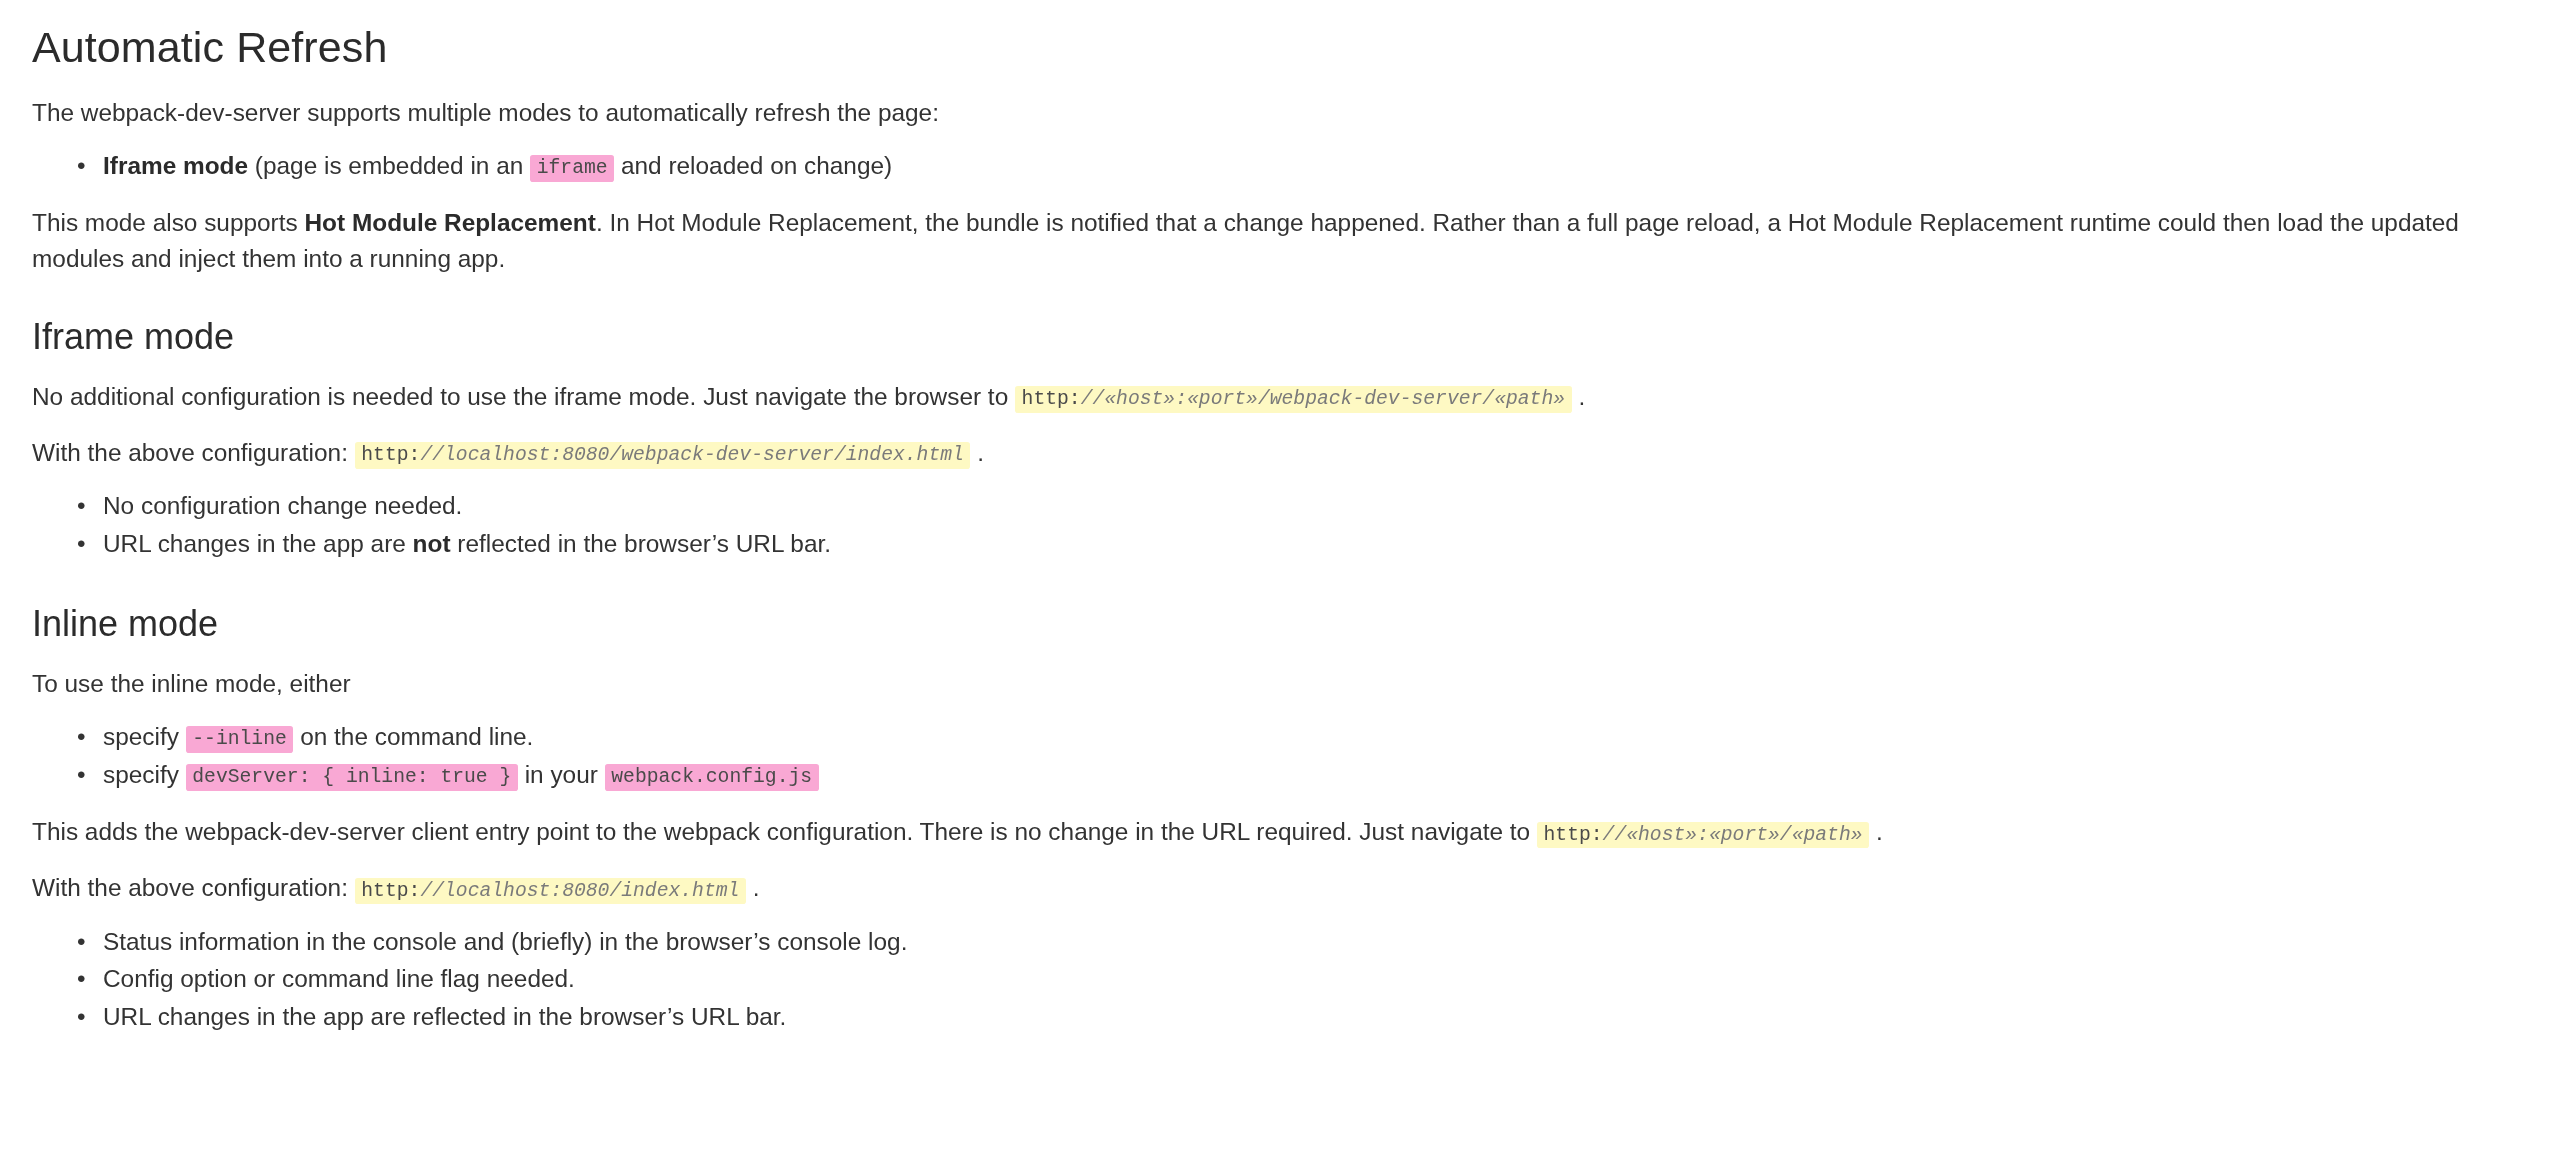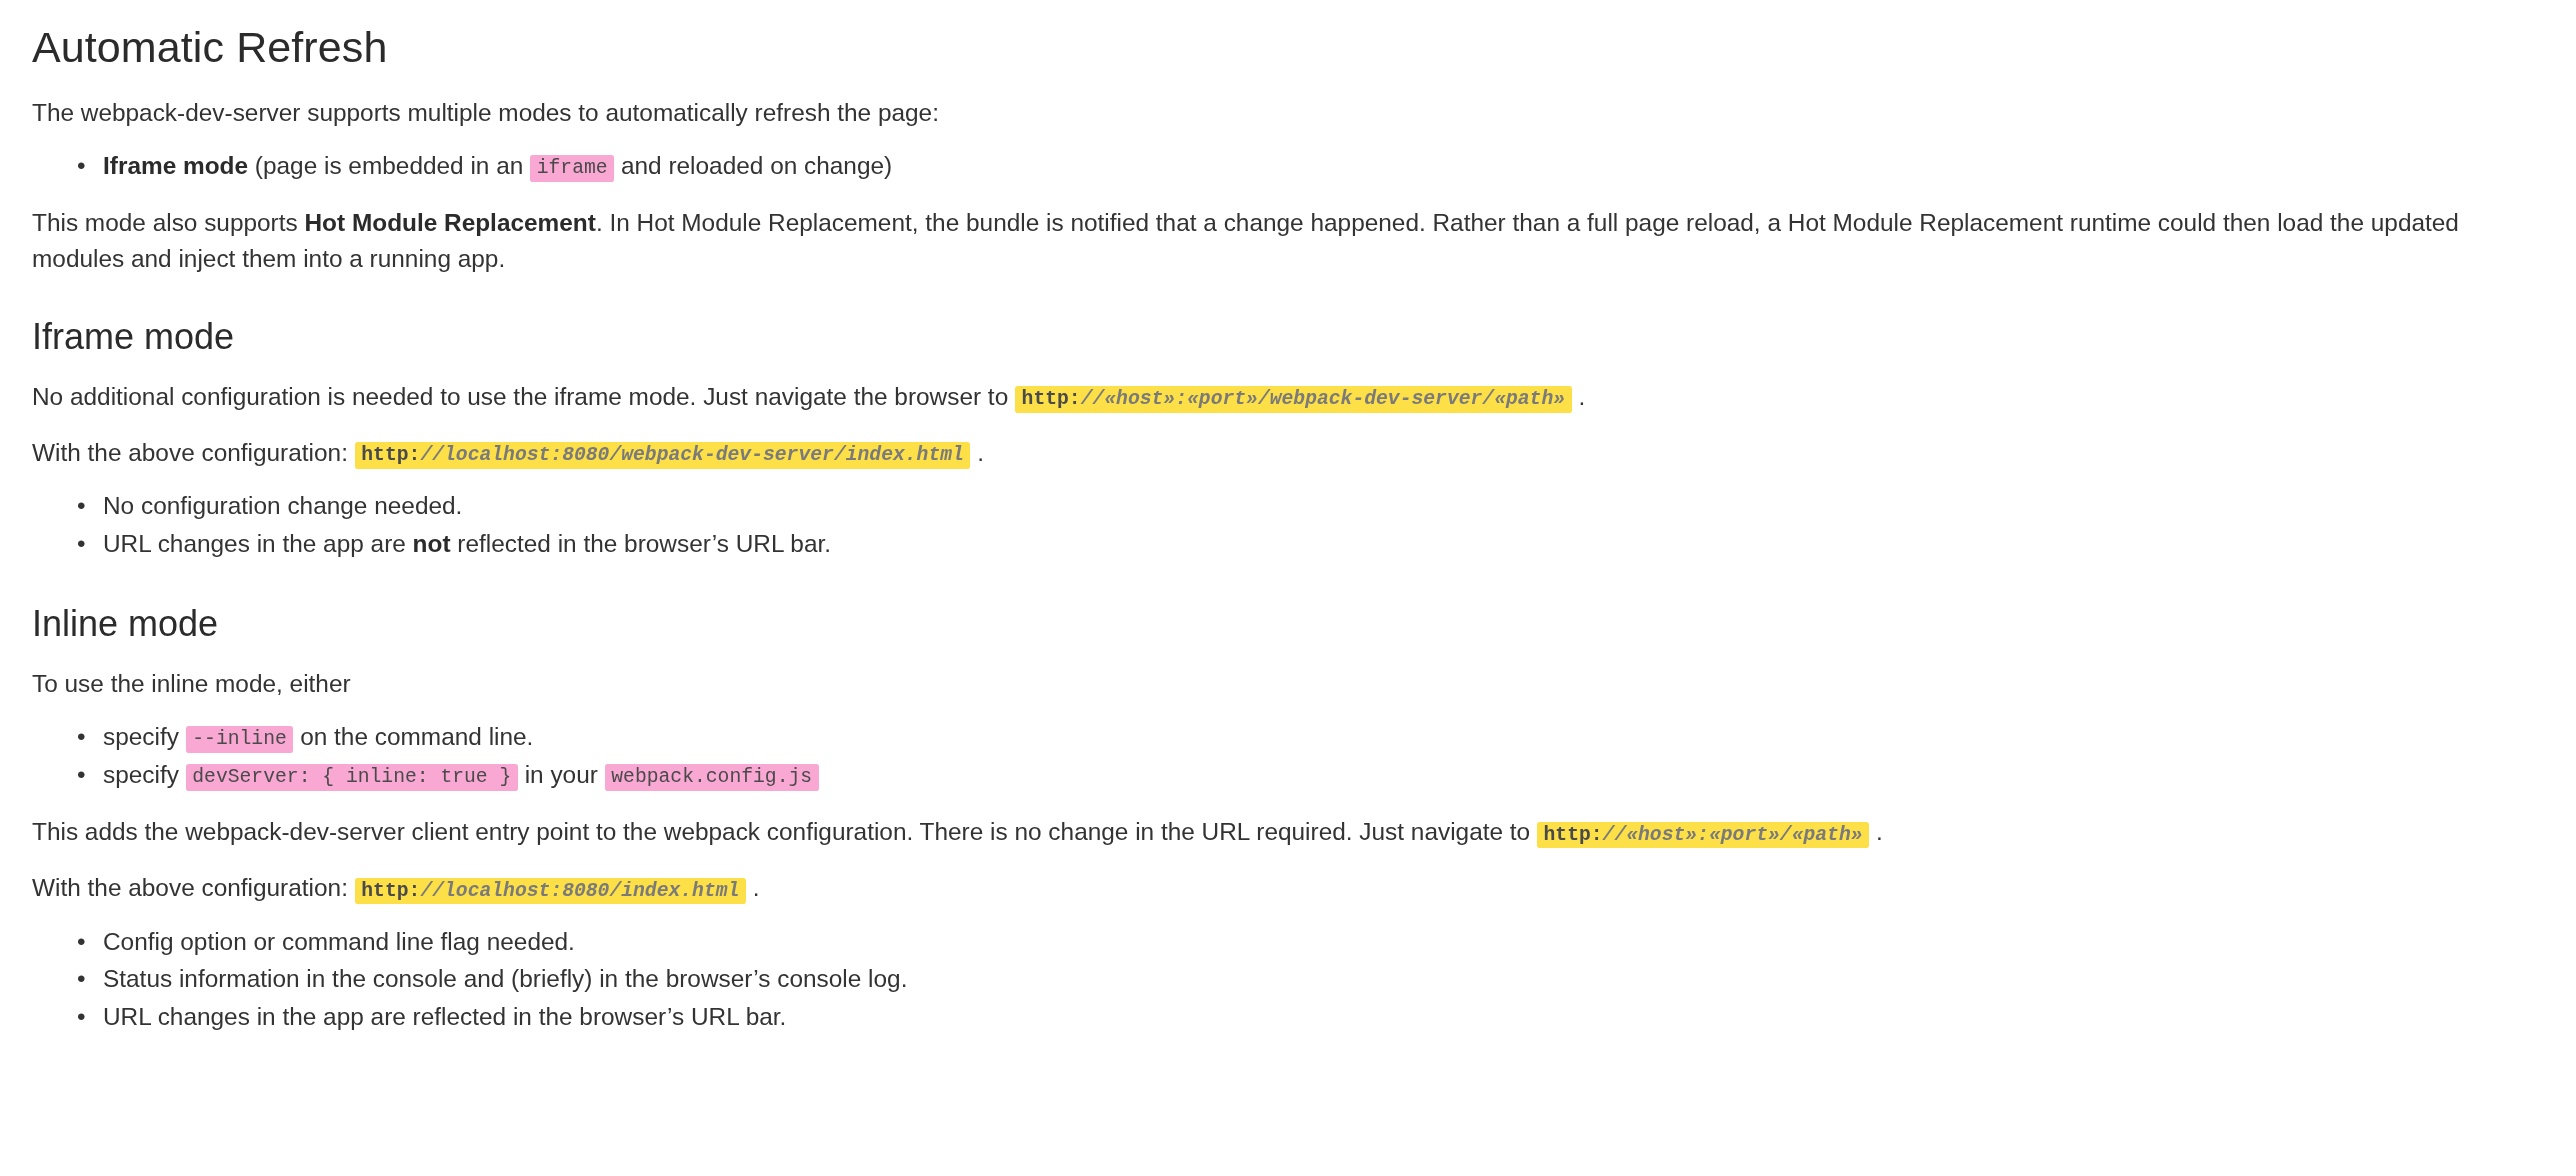--- a/index.html
+++ b/index.html
@@ -66,27 +66,26 @@
     background: #f9a8d4;
     border-radius: 2.8px;
     padding: 1.9px 6.6px 2.8px 6.6px;
     color: #4a4a4a;
     white-space: pre;
     vertical-align: 0.9px;
   }
   code.url {
     font-family: "Liberation Mono", "DejaVu Sans Mono", monospace;
     font-size: 19.7px;
-    background: #fde047;
+    background: #fef9c3;
     border-radius: 2.8px;
     padding: 1.9px 6.6px 2.8px 6.6px;
     color: #4a4a4a;
     white-space: pre;
     vertical-align: 0.9px;
-    font-weight: bold;
   }
   code.url .pathpart { font-style: italic; color: #7a7a7a; }
 </style>
 </head>
 <body>
 
 <div class="page">
 
   <h1 class="doc-title">Automatic Refresh</h1>
 
@@ -134,19 +133,19 @@
 
   <p class="para">
     <span>This adds the webpack-dev-server client entry point to the webpack configuration. There is no change in the URL required. Just navigate to </span><code class="url"><span>http:</span><span class="pathpart">//«host»:«port»/«path»</span></code> <span>.</span>
   </p>
 
   <p class="para">
     <span>With the above configuration: </span><code class="url"><span>http:</span><span class="pathpart">//localhost:8080/index.html</span></code> <span>.</span>
   </p>
 
   <ul class="bullets">
+    <li>Status information in the console and (briefly) in the browser’s console log.</li>
     <li>Config option or command line flag needed.</li>
-    <li>Status information in the console and (briefly) in the browser’s console log.</li>
     <li>URL changes in the app are reflected in the browser’s URL bar.</li>
   </ul>
 
 </div>
 
 
 </body></html>

